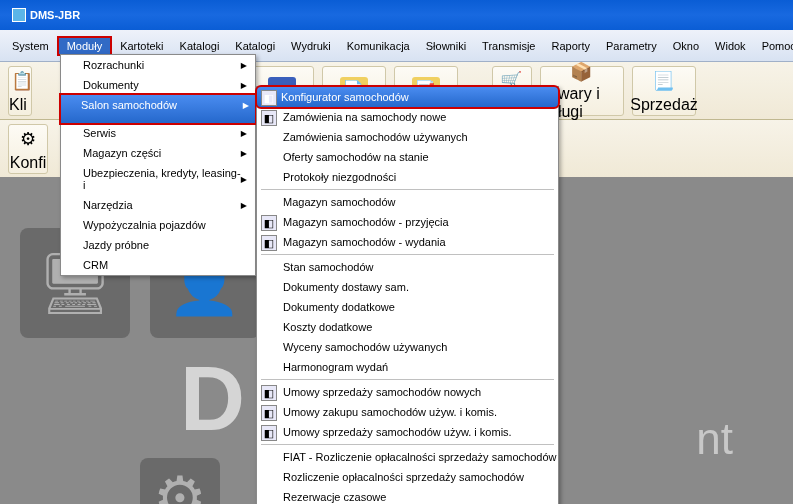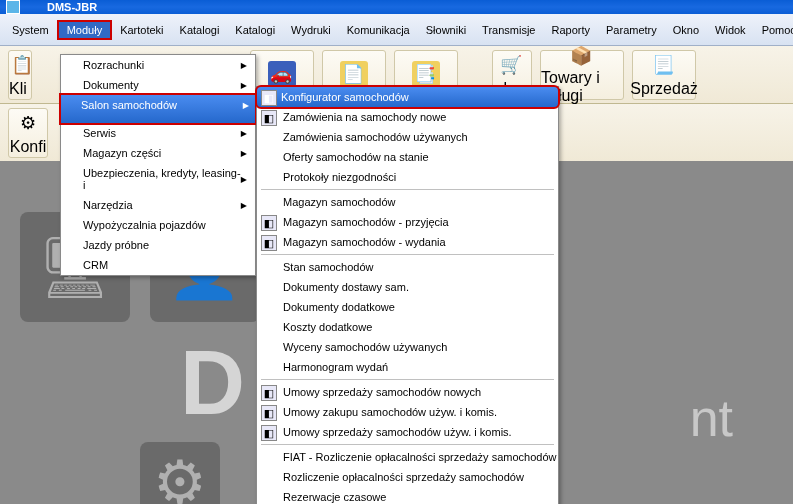--- a/index.html
+++ b/index.html
@@ -1,18 +1,18 @@
 <!DOCTYPE html>
 <html><head>
   <meta charset="utf-8">
   <style>
     * { margin: 0; padding: 0; box-sizing: border-box; font-family: Tahoma, sans-serif; font-size: 11px; }
     body { width: 793px; height: 504px; overflow: hidden; background: #8a8a8a; position: relative; }
     
-    .titlebar { background: linear-gradient(to bottom, #0a5dd5, #1869e0, #0a5dd5); height: 14px; display: flex; align-items: center; padding: 0 6px; color: white; font-weight: bold; gap: 23px; }
+    .titlebar { background: linear-gradient(to bottom, #0a5dd5, #1869e0, #0a5dd5); height: 30px; display: flex; align-items: center; padding: 0 12px; color: white; font-weight: bold; }
     .titlebar-icon { width: 14px; height: 14px; background: #5bb5e8; margin-right: 4px; border: 1px solid #fff; }
     
     .menubar { background: linear-gradient(to bottom, #eef2fa, #d8e2f2); height: 32px; display: flex; align-items: center; padding: 0 4px; border-bottom: 1px solid #a0b0c8; }
     .menu-item { padding: 2px 8px; cursor: pointer; }
     .menu-item.active { background: #316ac5; color: white; border: 2px solid #c00; }
     
     .toolbar { background: linear-gradient(to bottom, #f7f3e8, #f0e9d6); height: 58px; display: flex; align-items: center; padding: 4px 8px; gap: 8px; border-bottom: 1px solid #c0b890; }
     .toolbar-btn { width: 64px; height: 50px; background: linear-gradient(to bottom, #fdfbf5, #f5efdf); border: 1px solid #d0c8a8; border-radius: 3px; display: flex; flex-direction: column; align-items: center; justify-content: center; cursor: pointer; }
     .toolbar-btn.wide { width: 84px; }
     .toolbar-icon { width: 28px; height: 26px; margin-bottom: 2px; display: flex; align-items: center; justify-content: center; font-size: 18px; }
@@ -104,21 +104,21 @@
   <div class="bg-shapes" style="left:20px; top:50px;">
     <div class="bg-box">🖥</div>
     <div class="bg-box">👤</div>
   </div>
   <div class="bg-shapes" style="left:180px; top:170px;">
     <span class="bg-letter">D</span>
   </div>
   <div class="bg-shapes" style="left:140px; top:280px;">
     <div class="bg-box" style="width:80px;height:80px;">⚙</div>
   </div>
-  <div style="position:absolute; right:60px; bottom:60px; font-size:52px; color:#c8c8c8;">nt</div>
+  <div style="position:absolute; right:60px; bottom:60px; font-size:44px; color:#c8c8c8;">nt</div>
 </div>
 
 <div class="dropdown1">
   <div class="dd1-item has-sub">
       <span>Rozrachunki</span>
     </div>
   <div class="dd1-item has-sub">
       <span>Dokumenty</span>
     </div>
   <div class="dd1-item has-sub highlighted">

